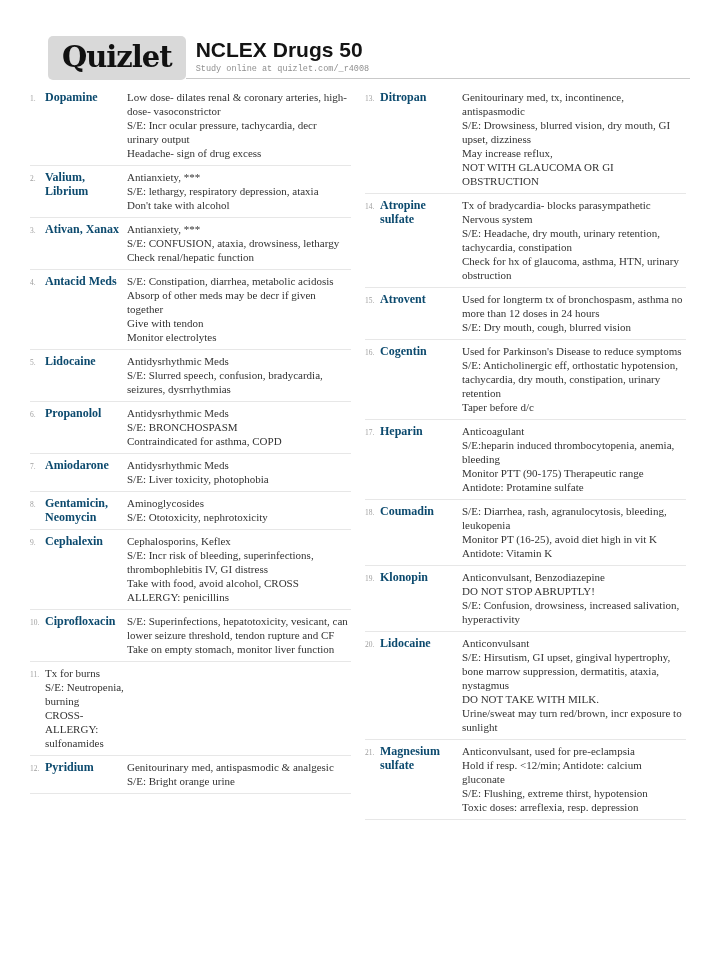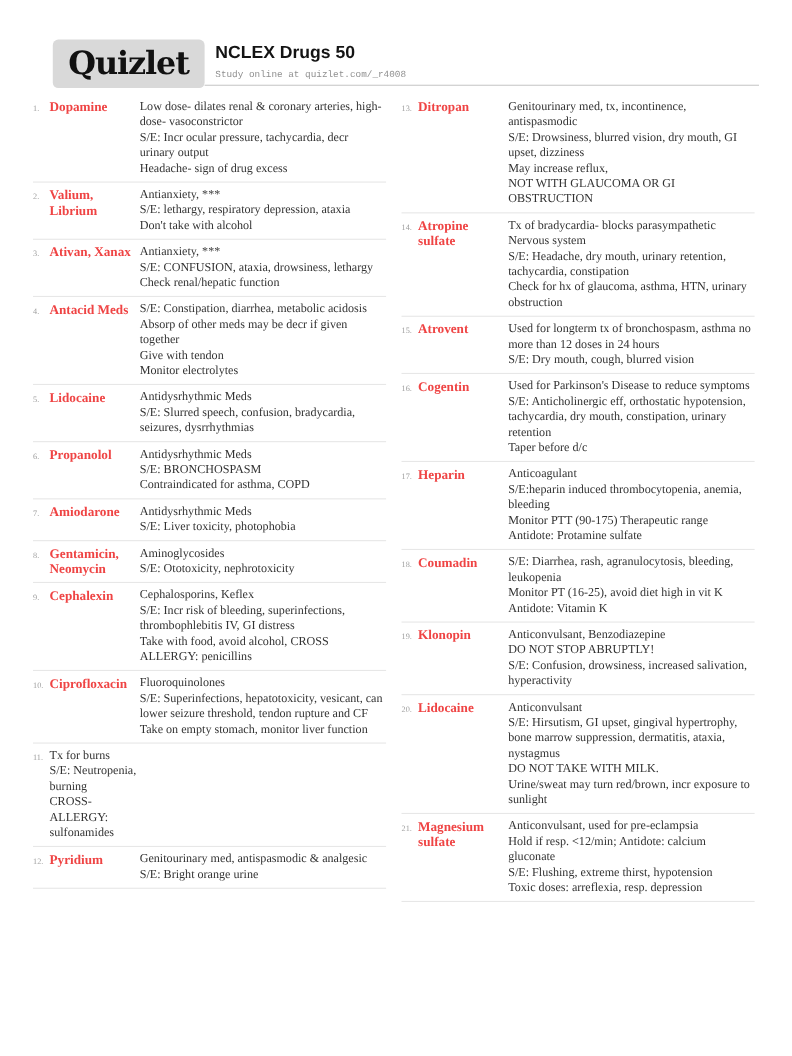--- a/index.html
+++ b/index.html
@@ -8,21 +8,21 @@
     width:720px;height:960px;
     background:#ffffff;
     font-family:"Liberation Serif", serif;
     color:#2b2b2b;
     overflow:hidden;
     box-sizing:border-box;
   }
   
   .header{
     position:absolute;top:36px;left:48px;right:30px;
-    display:flex;align-items:flex-start;
+    display:flex;align-items:center;
   }
   .logo-box{
     background:#d9d9d9;
     border-radius:5px;
     padding:4px 14px 6px 14px;
     font-family:"DejaVu Serif", serif;
     font-weight:bold;
     font-size:29px;
     letter-spacing:-1px;
     color:#111;
@@ -31,21 +31,21 @@
   .title-block{
     padding-left:10px;
     padding-top:1px;
     flex:1;
     border-bottom:1px solid #c9c9c9;
     padding-bottom:4px;
   }
   .doc-title{
     font-family:"Liberation Sans", sans-serif;
     font-weight:bold;
-    font-size:16px;
+    font-size:21px;
     color:#141414;
     line-height:24px;
   }
   .doc-subtitle{
     font-family:Liberation Mono, monospace;
     font-size:8.5px;
     color:#8f8f8f;
     margin-top:2px;
   }
   
@@ -62,21 +62,21 @@
   }
   .num{
     font-size:7.5px;
     color:#9e9e9e;
     padding-top:4px;
   }
   .drug{
     font-weight:bold;
     font-size:12px;
     line-height:14px;
-    color:#ef4444;
+    color:#0c4a6e;
     padding-right:6px;
     word-wrap:break-word;
   }
   .desc{
     font-size:11px;
     line-height:14px;
     color:#333;
   }
   .desc .line{min-height:14px;}
 </style>
@@ -171,21 +171,20 @@
           <div class="desc">
             <div class="line">Cephalosporins, Keflex</div>
             <div class="line">S/E: Incr risk of bleeding, superinfections, thrombophlebitis IV, GI distress</div>
             <div class="line">Take with food, avoid alcohol, CROSS ALLERGY: penicillins</div>
           </div>
         </div>
         <div class="entry">
           <div class="num">10.</div>
           <div class="drug">Ciprofloxacin</div>
           <div class="desc">
-            <div class="line">Fluoroquinolones</div>
             <div class="line">S/E: Superinfections, hepatotoxicity, vesicant, can lower seizure threshold, tendon rupture and CF</div>
             <div class="line">Take on empty stomach, monitor liver function</div>
           </div>
         </div>
         <div class="entry">
           <div class="num">11.</div>
           <div class="desc">
             <div class="line">Tx for burns</div>
             <div class="line">S/E: Neutropenia, burning</div>
             <div class="line">CROSS-ALLERGY: sulfonamides</div>

